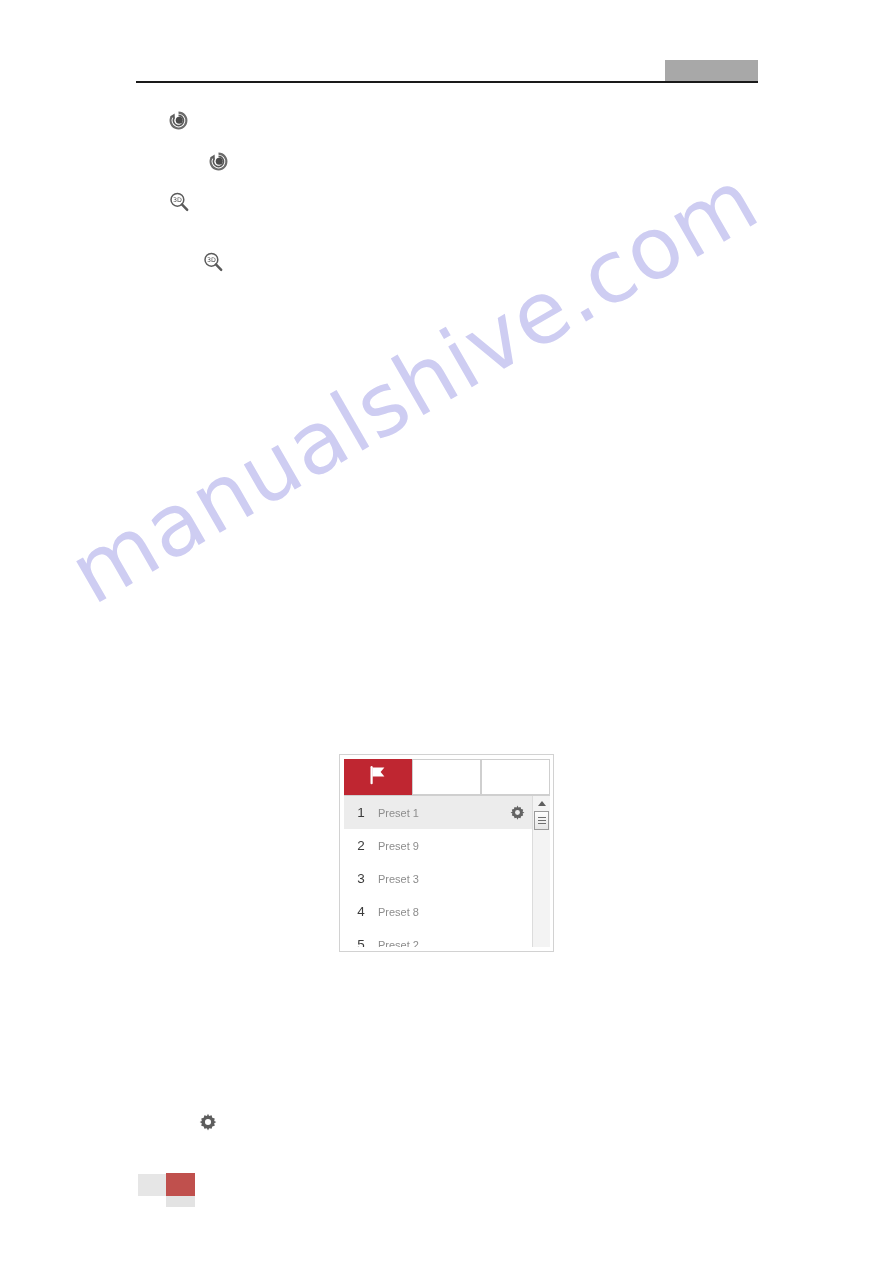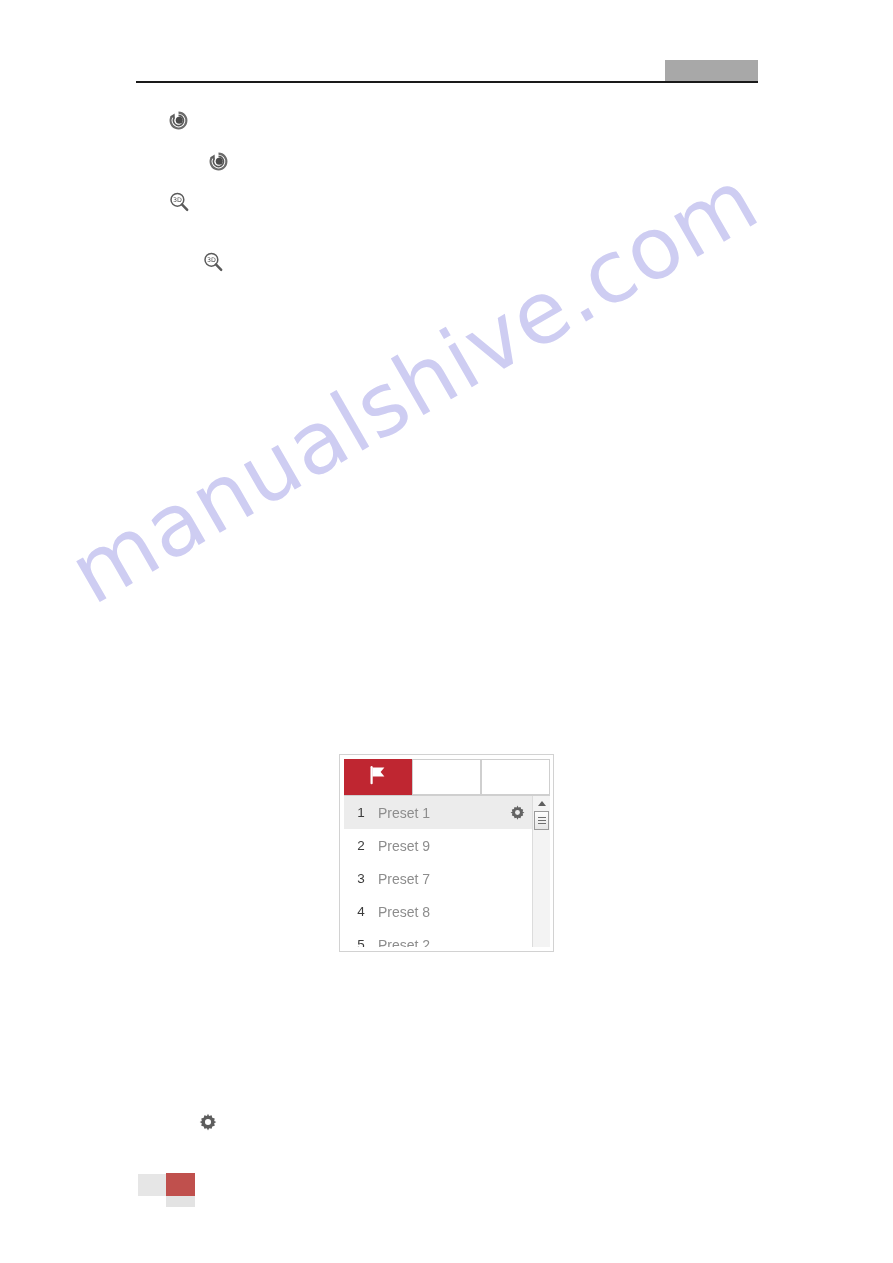--- a/index.html
+++ b/index.html
@@ -160,21 +160,21 @@
   }
   .preset-row.is-selected { background: #ececec; }
   .preset-num {
     width: 34px;
     text-align: center;
     font-size: 13.5px;
     color: #3c3c3c;
   }
   .preset-name {
     flex: 1;
-    font-size: 14px;
+    font-size: 11px;
     color: #8d8d8d;
   }
   .preset-row-gear {
     width: 30px;
     display: flex;
     align-items: center;
     justify-content: center;
     visibility: hidden;
   }
   .preset-row.is-selected .preset-row-gear { visibility: visible; }
@@ -368,21 +368,21 @@
           <span class="preset-row-gear">
             <svg width="15" height="15" viewBox="0 0 16 16">
               <path fill="#636363" d="M8 0.6l1 2.0 2.2-.5.6 2.2 2.2.6-.5 2.2 1.9 1-1.9 1 .5 2.2-2.2.6-.6 2.2-2.2-.5-1 2.0-1-2.0-2.2.5-.6-2.2-2.2-.6.5-2.2-1.9-1 1.9-1-.5-2.2 2.2-.6.6-2.2 2.2.5z"></path>
               <circle cx="8" cy="8" r="2.6" fill="#ffffff"></circle>
             </svg>
           </span>
         </div>
 
         <div class="preset-row">
           <span class="preset-num">3</span>
-          <span class="preset-name">Preset 7</span>
+          <span class="preset-name">Preset 3</span>
           <span class="preset-row-gear">
             <svg width="15" height="15" viewBox="0 0 16 16">
               <path fill="#636363" d="M8 0.6l1 2.0 2.2-.5.6 2.2 2.2.6-.5 2.2 1.9 1-1.9 1 .5 2.2-2.2.6-.6 2.2-2.2-.5-1 2.0-1-2.0-2.2.5-.6-2.2-2.2-.6.5-2.2-1.9-1 1.9-1-.5-2.2 2.2-.6.6-2.2 2.2.5z"></path>
               <circle cx="8" cy="8" r="2.6" fill="#ffffff"></circle>
             </svg>
           </span>
         </div>
 
         <div class="preset-row">
           <span class="preset-num">4</span>

